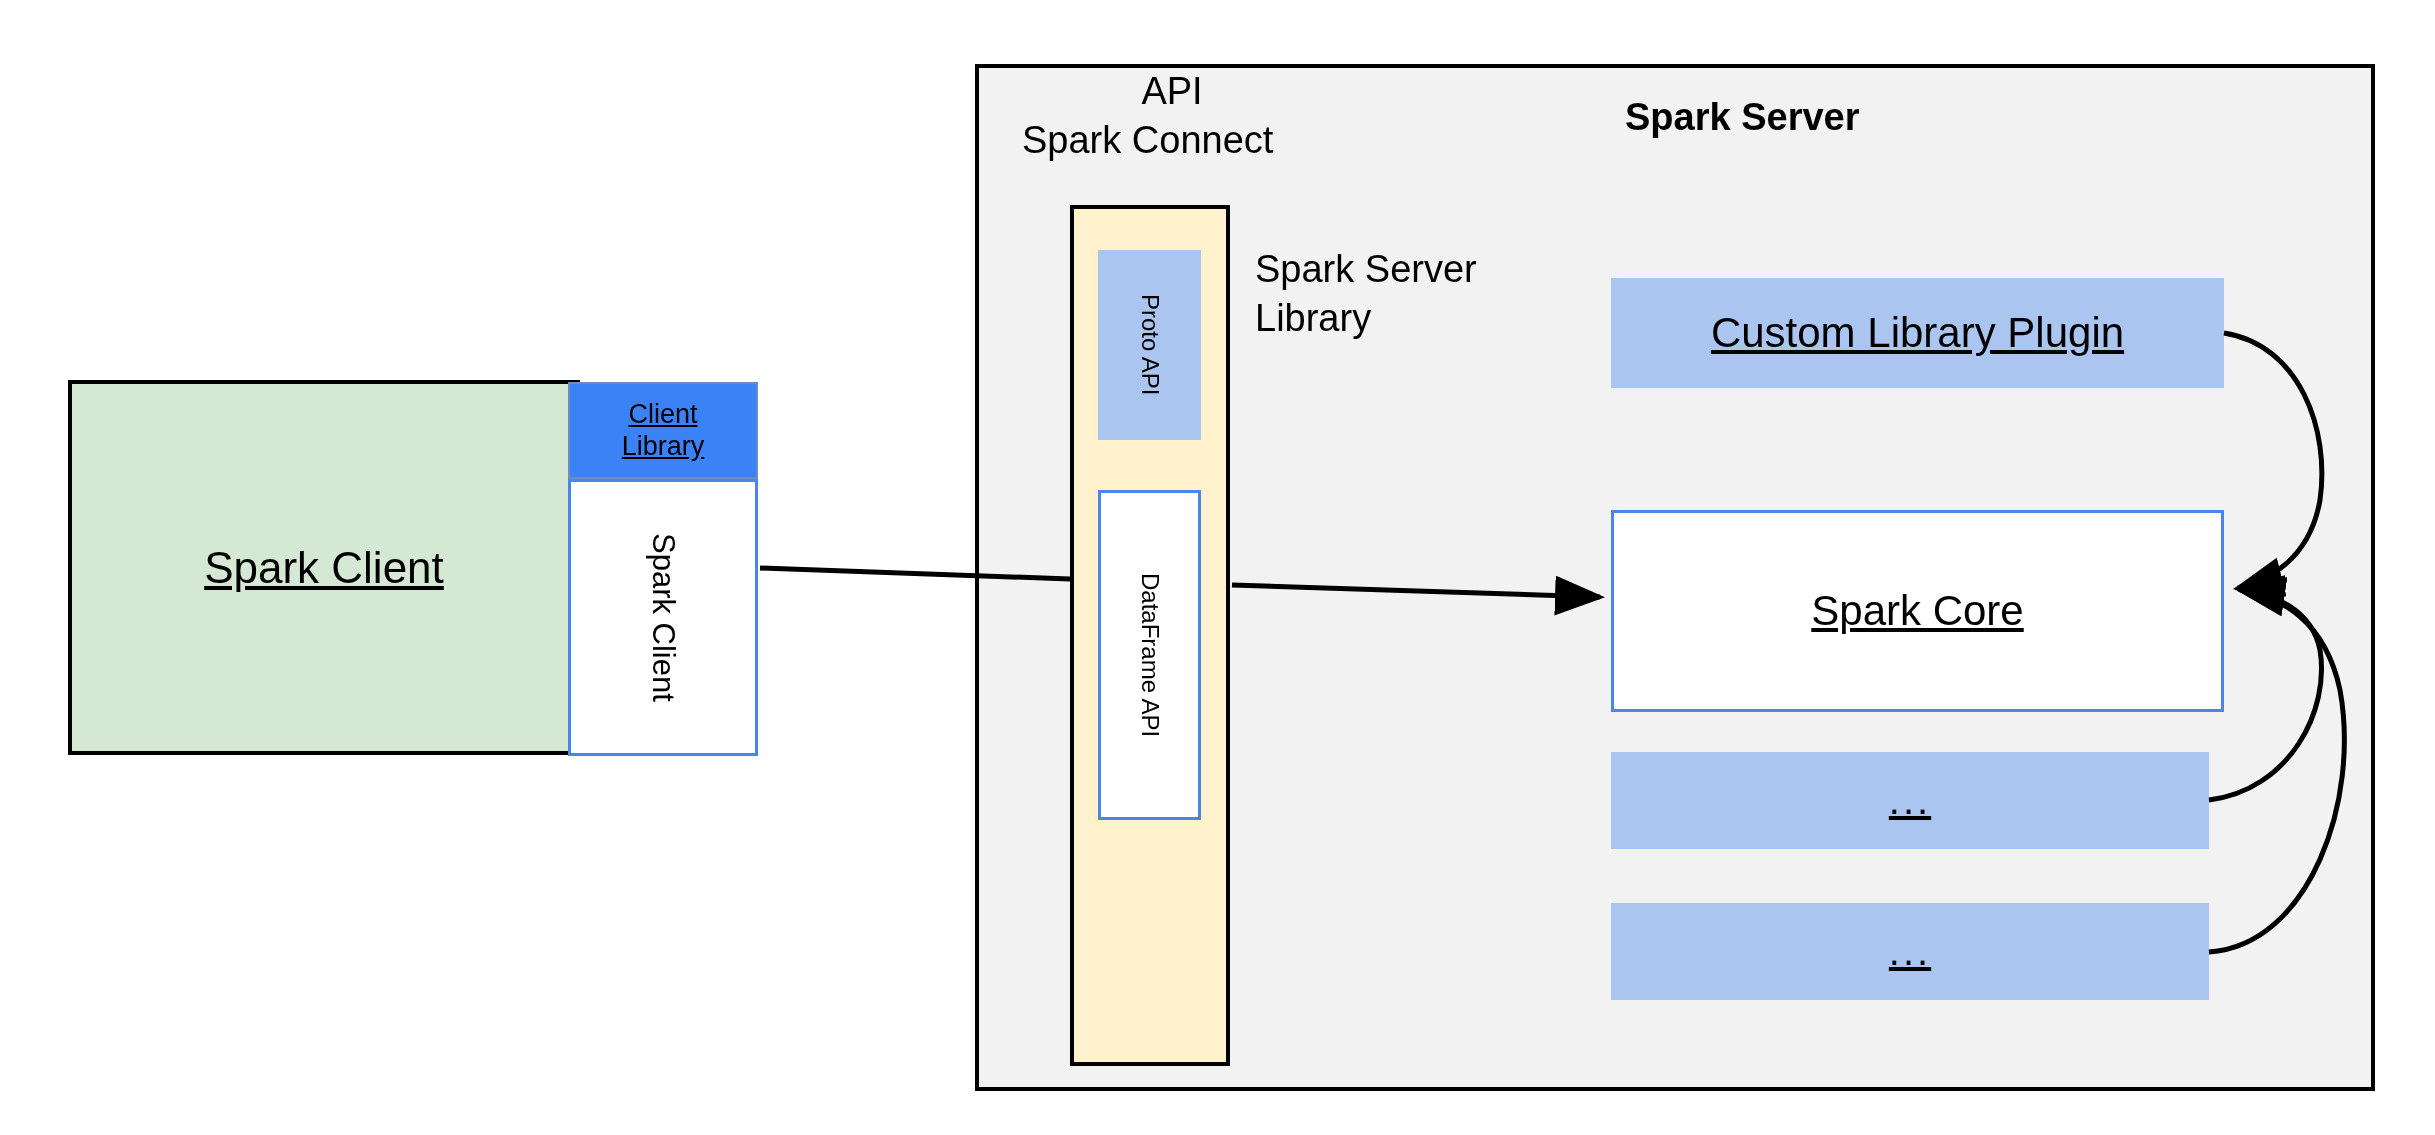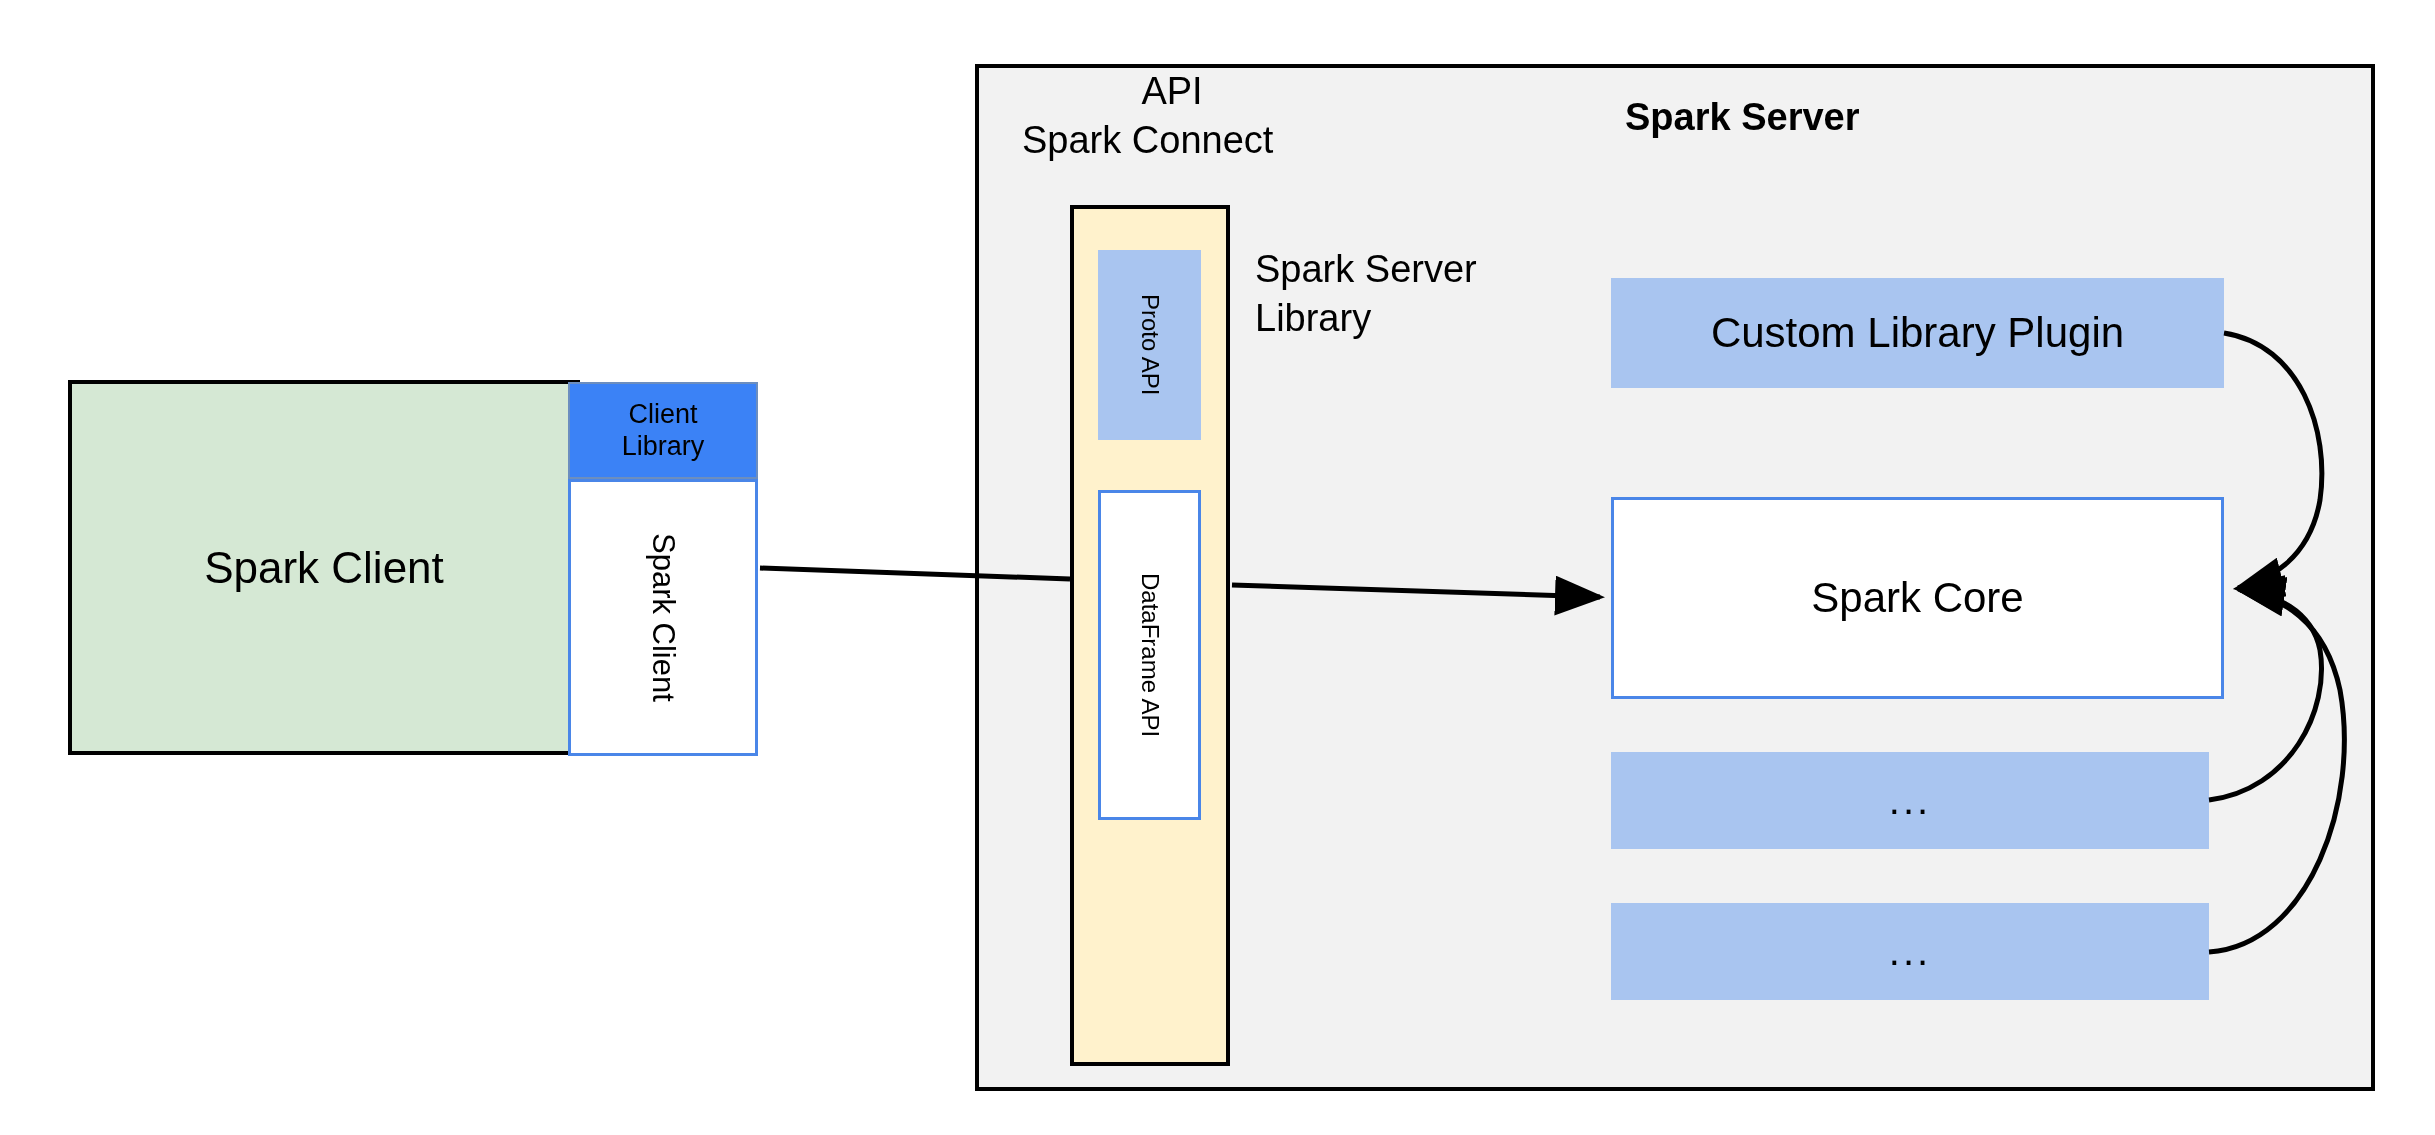--- a/index.html
+++ b/index.html
@@ -24,20 +24,21 @@
   }
 
   .box { position: absolute; box-sizing: border-box; }
 
   .label-center {
     display: flex;
     align-items: center;
     justify-content: center;
     text-align: center;
     line-height: 1.18;
+    text-decoration: underline;
   }
 
   
   #client-app {
     left: 68px; top: 380px;
     width: 512px; height: 375px;
     background: #D5E8D4;
     border: 4px solid #000000;
     font-size: 44px;
   }
@@ -131,21 +132,21 @@
 
   
   #custom-plugin {
     left: 1611px; top: 278px;
     width: 613px; height: 110px;
     background: #A9C5F0;
     font-size: 42px;
   }
 
   #spark-core {
-    left: 1611px; top: 497px;
+    left: 1611px; top: 510px;
     width: 613px; height: 202px;
     background: #ffffff;
     border: 3px solid #4A86E8;
     font-size: 42px;
   }
 
   #ellipsis-1 {
     left: 1611px; top: 752px;
     width: 598px; height: 97px;
     background: #A9C5F0;

